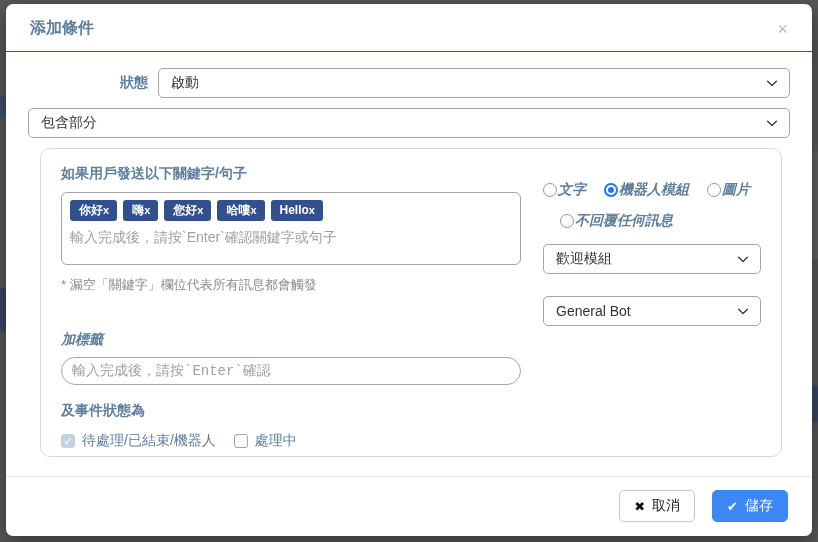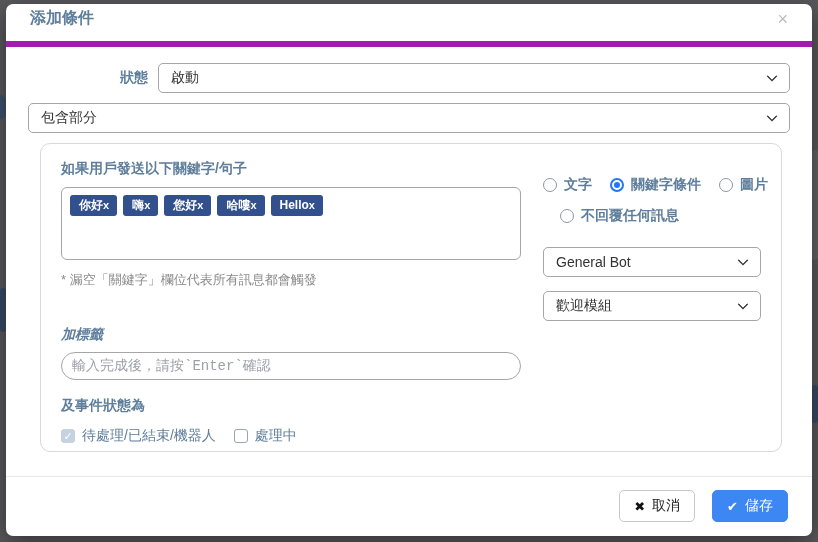--- a/index.html
+++ b/index.html
@@ -17,21 +17,21 @@
   .frag-bar-right   { right: 0; top: 385px; width: 6px; height: 38px; background: #1f3c6e; }
   .frag-line-right  { right: 0; top: 150px; width: 6px; height: 110px; background: #6b6b6e; }
 
   .modal {
     position: absolute; left: 6px; top: 4px; width: 806px; height: 532px;
     background: #fff; border-radius: 7px; box-shadow: 0 6px 24px rgba(0,0,0,.45);
     display: flex; flex-direction: column;
   }
   .modal-header {
     display: flex; align-items: center; justify-content: space-between;
-    padding: 4px 24px 12px 24px; border-bottom: 6px solid #a21caf;
+    padding: 14px 24px 12px 24px; border-bottom: 1px solid #a21caf;
   }
   .modal-title { font-size: 16px; font-weight: bold; color: #5e7e9b; }
   .close-btn { font-size: 18px; color: #b9bcc0; cursor: pointer; line-height: 1; background: none; border: none; font-family: inherit; }
 
   .modal-body { flex: 1 1 auto; padding: 16px 22px 0 22px; }
 
   .form-row { display: flex; align-items: center; margin-bottom: 10px; }
   .form-label { flex: 0 0 120px; margin-right: 10px; text-align: right; color: #5e7e9b; font-size: 14px; font-weight: bold; }
   .select {
     position: relative; flex: 1 1 auto; height: 30px; background: #fff;
@@ -75,21 +75,21 @@
 
   .event-header { margin-top: 17px; }
   .checkbox-row { margin-top: 12px; display: flex; align-items: center; gap: 18px; }
   .check-item { display: flex; align-items: center; gap: 7px; color: #5e7e9b; font-size: 14px; cursor: pointer; }
   .cbox { width: 14px; height: 14px; border-radius: 3px; border: 1px solid #9aa5af; background: #fff;
     display: inline-flex; align-items: center; justify-content: center; font-size: 11px; }
   .cbox.checked.disabled { background: #c5d2df; border-color: #c5d2df; color: #fff; font-weight: bold; }
 
   .radio-row { display: flex; align-items: center; gap: 18px; margin-top: 16px; }
   .radio-row.indent { margin-left: 17px; margin-top: 13px; }
-  .radio-item { display: flex; align-items: center; gap: 7px; color: #5e7e9b; font-size: 14px; font-weight: bold; cursor: pointer; }
+  .radio-item { display: flex; align-items: center; gap: 1px; color: #5e7e9b; font-size: 14px; font-weight: bold; cursor: pointer; font-style: italic; }
   .rad { width: 14px; height: 14px; border-radius: 50%; border: 1px solid #8f98a1; background: #fff; position: relative; }
   .rad.selected { border: 2px solid #2476f2; }
   .rad.selected::after { content: ""; position: absolute; left: 2px; top: 2px; width: 6px; height: 6px;
     border-radius: 50%; background: #2476f2; }
 
   .right-select { margin-top: 14px; flex: none; width: 218px; }
   .right-select.first { margin-top: 22px; }
 
   .modal-footer {
     border-top: 1px solid #e8e8e8; padding: 13px 24px 14px 24px;
@@ -155,20 +155,21 @@
             </span>
             <span class="tag">
               <span>哈嘍</span>
               <span class="tag-x">x</span>
             </span>
             <span class="tag">
               <span>Hello</span>
               <span class="tag-x">x</span>
             </span>
           </div>
+          <span class="tag-placeholder">輸入完成後，請按`Enter`確認關鍵字或句子</span>
         </div>
 
         <div class="note">* 漏空「關鍵字」欄位代表所有訊息都會觸發</div>
 
         <div class="section-header add-tag-header">加標籤</div>
         <input class="text-input" type="text" placeholder="輸入完成後，請按`Enter`確認" style="">
 
         <div class="section-header event-header">及事件狀態為</div>
         <div class="checkbox-row">
           <label class="check-item">
@@ -184,40 +185,40 @@
 
       <div class="col-right">
 
         <div class="radio-row">
           <label class="radio-item">
             <span class="rad"></span>
             <span>文字</span>
           </label>
           <label class="radio-item">
             <span class="rad selected"></span>
-            <span>關鍵字條件</span>
+            <span>機器人模組</span>
           </label>
           <label class="radio-item">
             <span class="rad"></span>
             <span>圖片</span>
           </label>
         </div>
         <div class="radio-row indent">
           <label class="radio-item">
             <span class="rad"></span>
             <span>不回覆任何訊息</span>
           </label>
         </div>
 
+        <div class="select right-select">
+          <span>歡迎模組</span>
+          <span class="chevron"></span>
+        </div>
         <div class="select right-select first">
           <span>General Bot</span>
-          <span class="chevron"></span>
-        </div>
-        <div class="select right-select">
-          <span>歡迎模組</span>
           <span class="chevron"></span>
         </div>
       </div>
 
     </div>
   </div>
 
   <div class="modal-footer">
     <button class="btn btn-cancel">
       <span class="btn-icon">✖</span>

